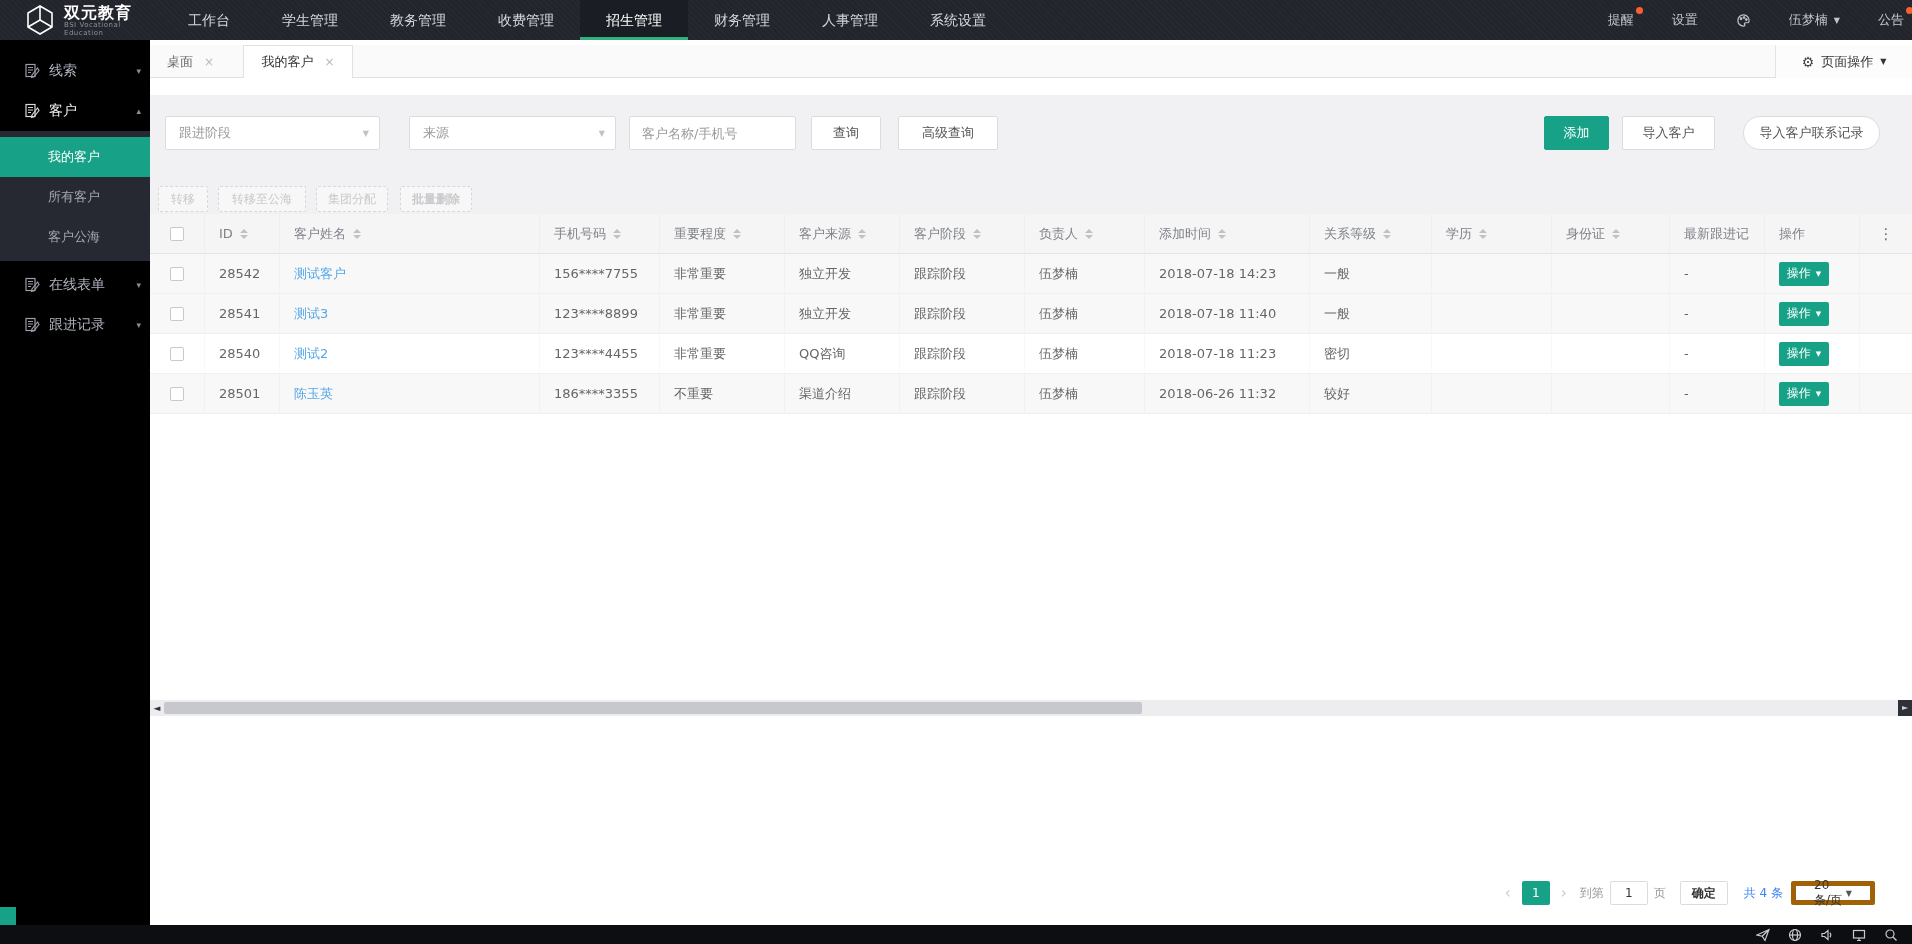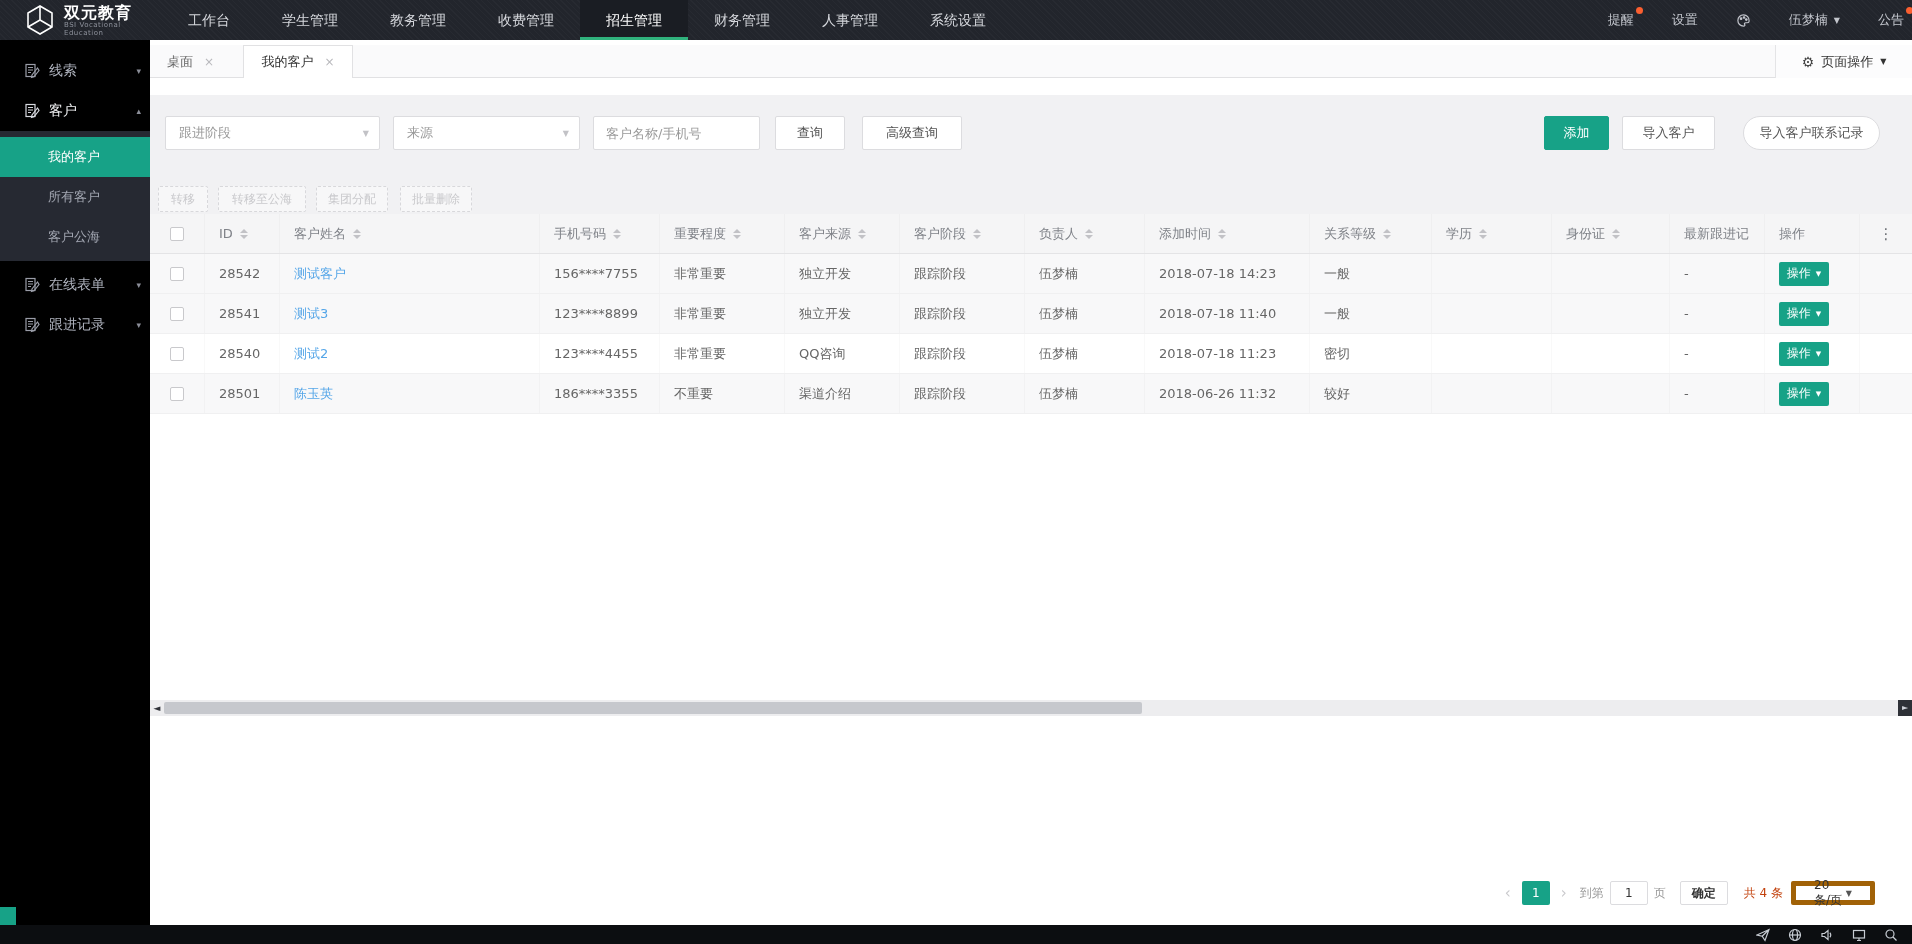--- a/index.html
+++ b/index.html
@@ -44,34 +44,34 @@
   .page-actions { position:absolute; right:0; top:0; height:33px; width:137px; border-left:1px solid #e4e4e6; display:flex; align-items:center; justify-content:center; color:#333; font-size:13px; background:#fcfcfd; cursor:pointer; }
   .page-actions .gear { margin-right:7px; font-size:14px; color:#444; }
   .page-actions .caret { font-size:8px; margin-left:7px; color:#333; }
 
   .toolbar-panel { position:absolute; left:0; top:55px; width:1762px; height:119px; background:#f1f1f3; }
   .filter-row { position:absolute; left:15px; top:21px; height:34px; display:flex; align-items:center; }
   .select-box { height:34px; background:#fff; border:1px solid #dcdcdf; border-radius:2px; display:flex; align-items:center; padding:0 10px 0 13px; color:#999; cursor:pointer; }
   .select-box .sb-label { flex:1; }
   .select-box .caret { font-size:8px; color:#c2c2c6; margin-left:8px; }
   .w-stage { width:215px; margin-right:13px; }
-  .w-source { width:187px; margin-right:13px; }
+  .w-source { width:207px; margin-right:13px;margin-left:16px; }
   .text-input { width:167px; height:34px; border:1px solid #dcdcdf; border-radius:2px; background:#fff; padding:0 12px; font-size:13px; color:#333; margin-right:15px; font-family:inherit; }
   .text-input::placeholder { color:#999; }
   .btn { display:inline-flex; align-items:center; justify-content:center; height:34px; background:#fff; border:1px solid #dcdcdf; border-radius:2px; color:#555; font-size:13px; cursor:pointer; }
   .btn-query { width:70px; margin-right:17px; }
   .btn-adv { width:100px; }
   .toolbar-right { position:absolute; right:32px; top:21px; height:34px; display:flex; align-items:center; }
   .btn-add { width:65px; height:34px; background:#17a287; border:1px solid #17a287; color:#fff; margin-right:13px; }
   .btn-import { width:93px; margin-right:28px; }
   .btn-import2 { width:137px;border-radius:17px; }
   .bulk-row { position:absolute; left:8px; top:91px; height:26px; display:flex; align-items:center; }
   .btn-disabled { height:26px; border:1px dashed #d8d8db; border-radius:2px; background:#f7f7f8; color:#c9c9cc; font-size:12px; display:inline-flex; align-items:center; justify-content:center; cursor:default; }
   .bd-1 { width:50px; margin-right:10px; } .bd-2 { width:88px; margin-right:10px; }
-  .bd-3 { width:72px; margin-right:12px; } .bd-4 { width:72px; }
+  .bd-3 { width:72px; margin-right:12px; } .bd-4 { width:72px;font-weight:bold; }
 
   
   .tbl-header { position:absolute; left:0; top:174px; width:1762px; height:40px; background:#f5f5f6; border-bottom:1px solid #e4e4e6; display:flex; color:#7f8288; }
   .tbl-row { position:absolute; left:0; width:1762px; height:40px; display:flex; border-bottom:1px solid #f0f0f1; background:#f8f8f9; color:#666; }
   .tbl-row.plain { background:#fff; }
   .r0{top:214px} .r1{top:254px} .r2{top:294px} .r3{top:334px}
   .cell { display:flex; align-items:center; padding-left:14px; overflow:hidden; white-space:nowrap; border-right:1px solid rgba(0,0,0,.025); }
   .hcell { cursor:pointer; }
   .c0{width:55px; justify-content:center; padding-left:0;} .c1{width:75px} .c2{width:260px} .c3{width:120px}
   .c4{width:125px} .c5{width:115px} .c6{width:125px} .c7{width:120px} .c8{width:165px} .c9{width:122px}
@@ -92,21 +92,21 @@
   .hs-thumb { position:absolute; left:14px; width:978px; height:12px; top:2px; background:#c6c8cd; border-radius:2px; cursor:pointer; }
   .hs-right { position:absolute; right:0; top:0; width:14px; height:16px; background:#2e3137; color:#cfd2d8; text-align:center; font-size:8px; line-height:16px; cursor:pointer; }
 
   
   .pager { position:absolute; right:37px; top:841px; height:24px; display:flex; align-items:center; font-size:12px; color:#999; }
   .pg-arrow { font-size:15px; color:#c9c9cc; padding:0 7px; cursor:pointer; }
   .pg-num { width:28px; height:24px; background:#17a287; border-radius:2px; color:#fff; display:flex; align-items:center; justify-content:center; margin:0 4px; cursor:pointer; }
   .pg-label { margin:0 6px; }
   .pg-input { width:38px; height:24px; border:1px solid #dcdcdf; border-radius:2px; text-align:center; font-size:12px; color:#333; font-family:inherit; }
   .pg-confirm { height:24px; padding:0 11px; border:1px solid #dcdcdf; border-radius:2px; background:#fff; color:#333; font-weight:bold; display:flex; align-items:center; margin:0 8px; cursor:pointer; }
-  .pg-total { color:#c2410c; margin:0 8px; }
+  .pg-total { color:#3b82f6; margin:0 8px; }
   .pg-size { width:84px; height:24px; border:5px solid #a16207; border-radius:2px; background:#fff; color:#333; display:flex; align-items:center; justify-content:space-between; padding:0 18px; cursor:pointer; }
   .pg-size .caret { font-size:8px; color:#555; }
 
   
   .taskbar { position:absolute; left:0; bottom:0; width:1912px; height:19px; background:#0c0e11; display:flex; align-items:center; justify-content:flex-end; padding-right:14px; z-index:40; }
   .tb-icon { width:14px; height:14px; margin-left:18px; cursor:pointer; }
   .tb-icon svg { display:block; }
 </style>
 </head>
 <body>

